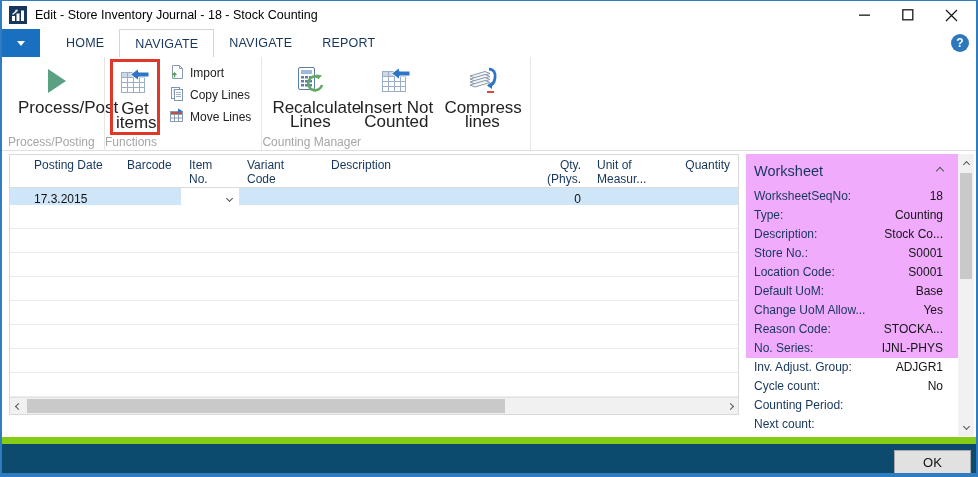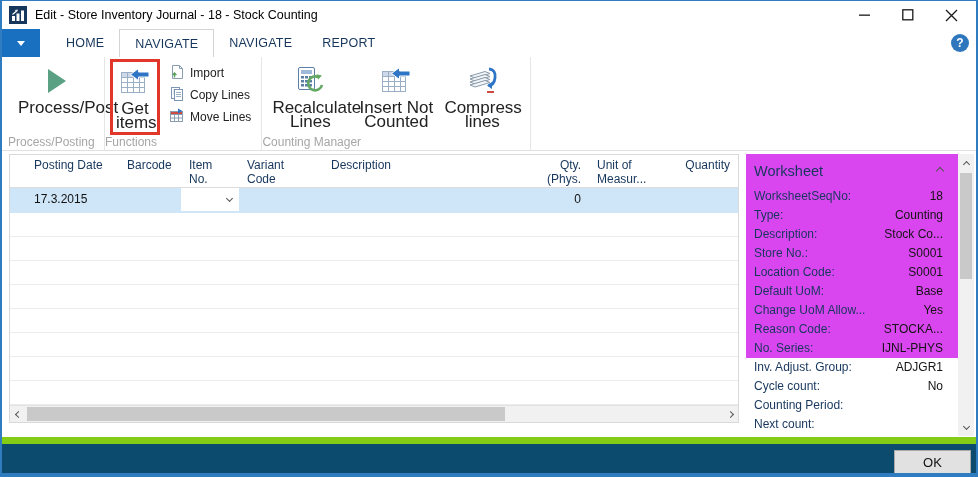--- a/index.html
+++ b/index.html
@@ -43,40 +43,40 @@
   .btn-small { display:flex; align-items:center; height:22px; padding:0 5px; font-size:12px; color:#222; gap:5px; cursor:pointer; white-space:nowrap; }
 
   
   .content { position:relative; height:286px; background:#fff; }
 
   .grid-box { position:absolute; left:7px; top:3px; width:730px; border:1px solid #d9d9d9; background:#fff; }
   .g-header { display:flex; height:33px; border-bottom:1px solid #dcdcdc; align-items:flex-start; }
   .g-h-gutter { align-self:stretch; }
   .g-hcell { font-size:12px; color:#16365c; padding:3px 8px 0 8px; line-height:14px; height:33px; overflow:hidden; }
   .g-hcell.right { text-align:right; }
-  .g-row { display:flex; height:25px; background:var(--selected-row,#cfe6f8); }
+  .g-row { display:flex; height:17px; background:var(--selected-row,#cfe6f8); }
   .g-cell { font-size:12px; color:#111; padding:4px 8px 0 8px; white-space:nowrap; overflow:hidden; height:23px; }
   .g-cell.right { text-align:right; }
   .g-cell.editor { background:#fff; position:relative; }
   .g-empty { height:24px; border-bottom:1px solid #ececec; }
 
   .chev { display:inline-block; width:6px; height:6px; border-right:1.6px solid #555; border-bottom:1.6px solid #555; }
   .chev.up    { transform:rotate(-135deg); }
   .chev.down  { transform:rotate(45deg); }
   .chev.left  { transform:rotate(135deg); }
   .chev.right { transform:rotate(-45deg); }
   .chev.sm { width:5px; height:5px; border-width:1.4px; }
   .cell-chev { position:absolute; right:7px; top:8px; }
 
   .hscroll { position:relative; height:17px; background:#f1f1f1; border-top:1px solid #e2e2e2; }
   .hs-arrow { position:absolute; top:0; bottom:0; width:16px; display:flex; align-items:center; justify-content:center; cursor:pointer; }
   .hs-arrow.left-end { left:0; } .hs-arrow.right-end { right:0; }
   .hs-thumb { position:absolute; left:17px; top:1px; bottom:1px; width:478px; background:#c9c9c9; cursor:pointer; }
 
-  .factbox { position:absolute; left:744px; top:3px; width:212px; height:204px; background:#d946ef; }
+  .factbox { position:absolute; left:744px; top:3px; width:212px; height:204px; background:#f0abfc; }
   .fb-title-row { display:flex; justify-content:space-between; align-items:center; padding:9px 15px 7px 8px; }
   .fb-title { font-size:14.5px; color:#16365c; }
   .fb-fields { }
   .fb-field { display:flex; justify-content:space-between; align-items:center; height:19px; padding:0 15px 0 8px; font-size:12px; }
   .fb-label { color:#16365c; white-space:nowrap; }
   .fb-value { color:#141414; white-space:nowrap; }
 
   .vscroll { position:absolute; left:956px; top:3px; width:16px; height:282px; background:#f1f1f1; }
   .vs-arrow { position:absolute; left:0; right:0; height:16px; display:flex; align-items:center; justify-content:center; cursor:pointer; }
   .vs-arrow.top { top:2px; } .vs-arrow.bottom { bottom:2px; }

